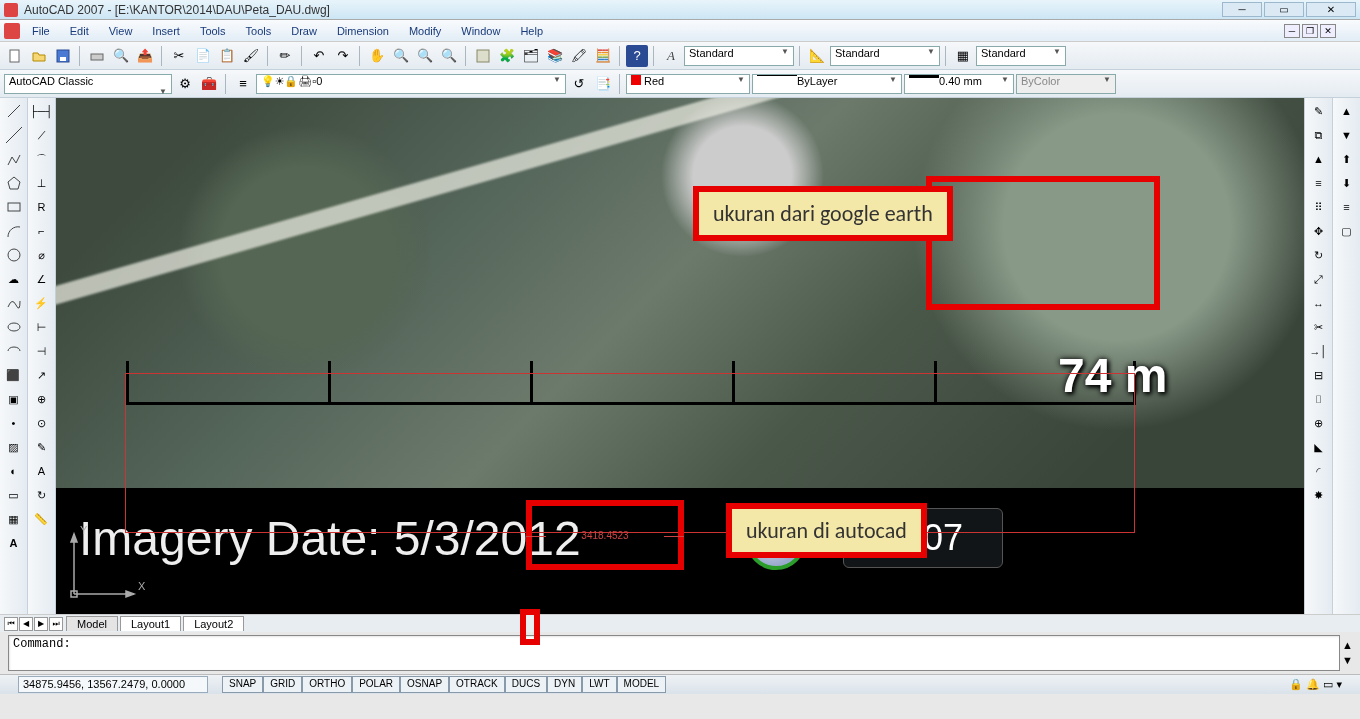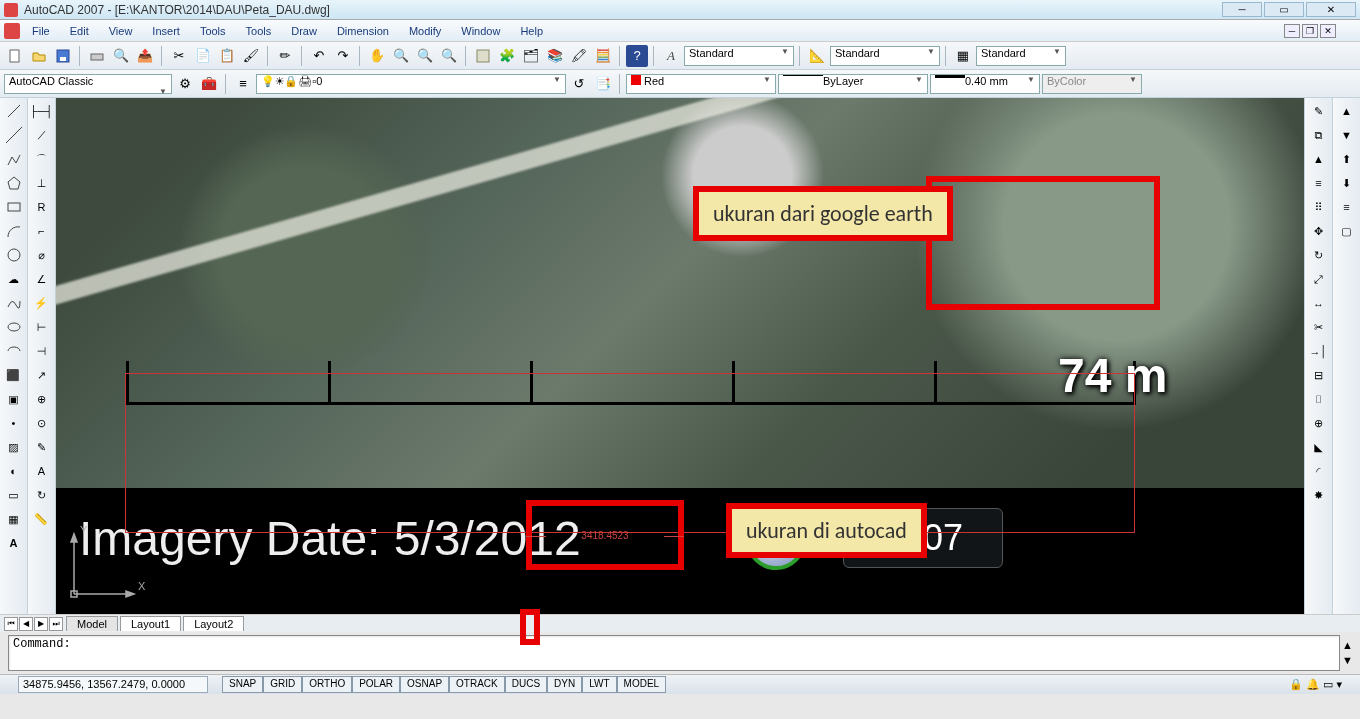--- a/index.html
+++ b/index.html
@@ -178,21 +178,21 @@
   <div class="tb-sep"></div>
   <div class="tb-btn">≡</div>
   <div class="tb-combo" style="width:310px;">
     <span>💡☀🔒🖨▫</span>
     <span>0</span>
       <span class="arrow">▼</span>
   </div>
   <div class="tb-btn">↺</div>
   <div class="tb-btn">📑</div>
   <div class="tb-sep"></div>
-  <div class="tb-combo" style="width:150px;">
+  <div class="tb-combo" style="width:124px;">
       <span class="color-swatch" style="background:#e00;"></span>
       <span>Red</span>
       <span class="arrow">▼</span>
     </div>
   <div class="tb-combo" style="width:150px;">
       <span style="border-top:1px solid #000;width:40px;display:inline-block;"></span>
       <span>ByLayer</span>
       <span class="arrow">▼</span>
     </div>
   <div class="tb-combo" style="width:110px;">

